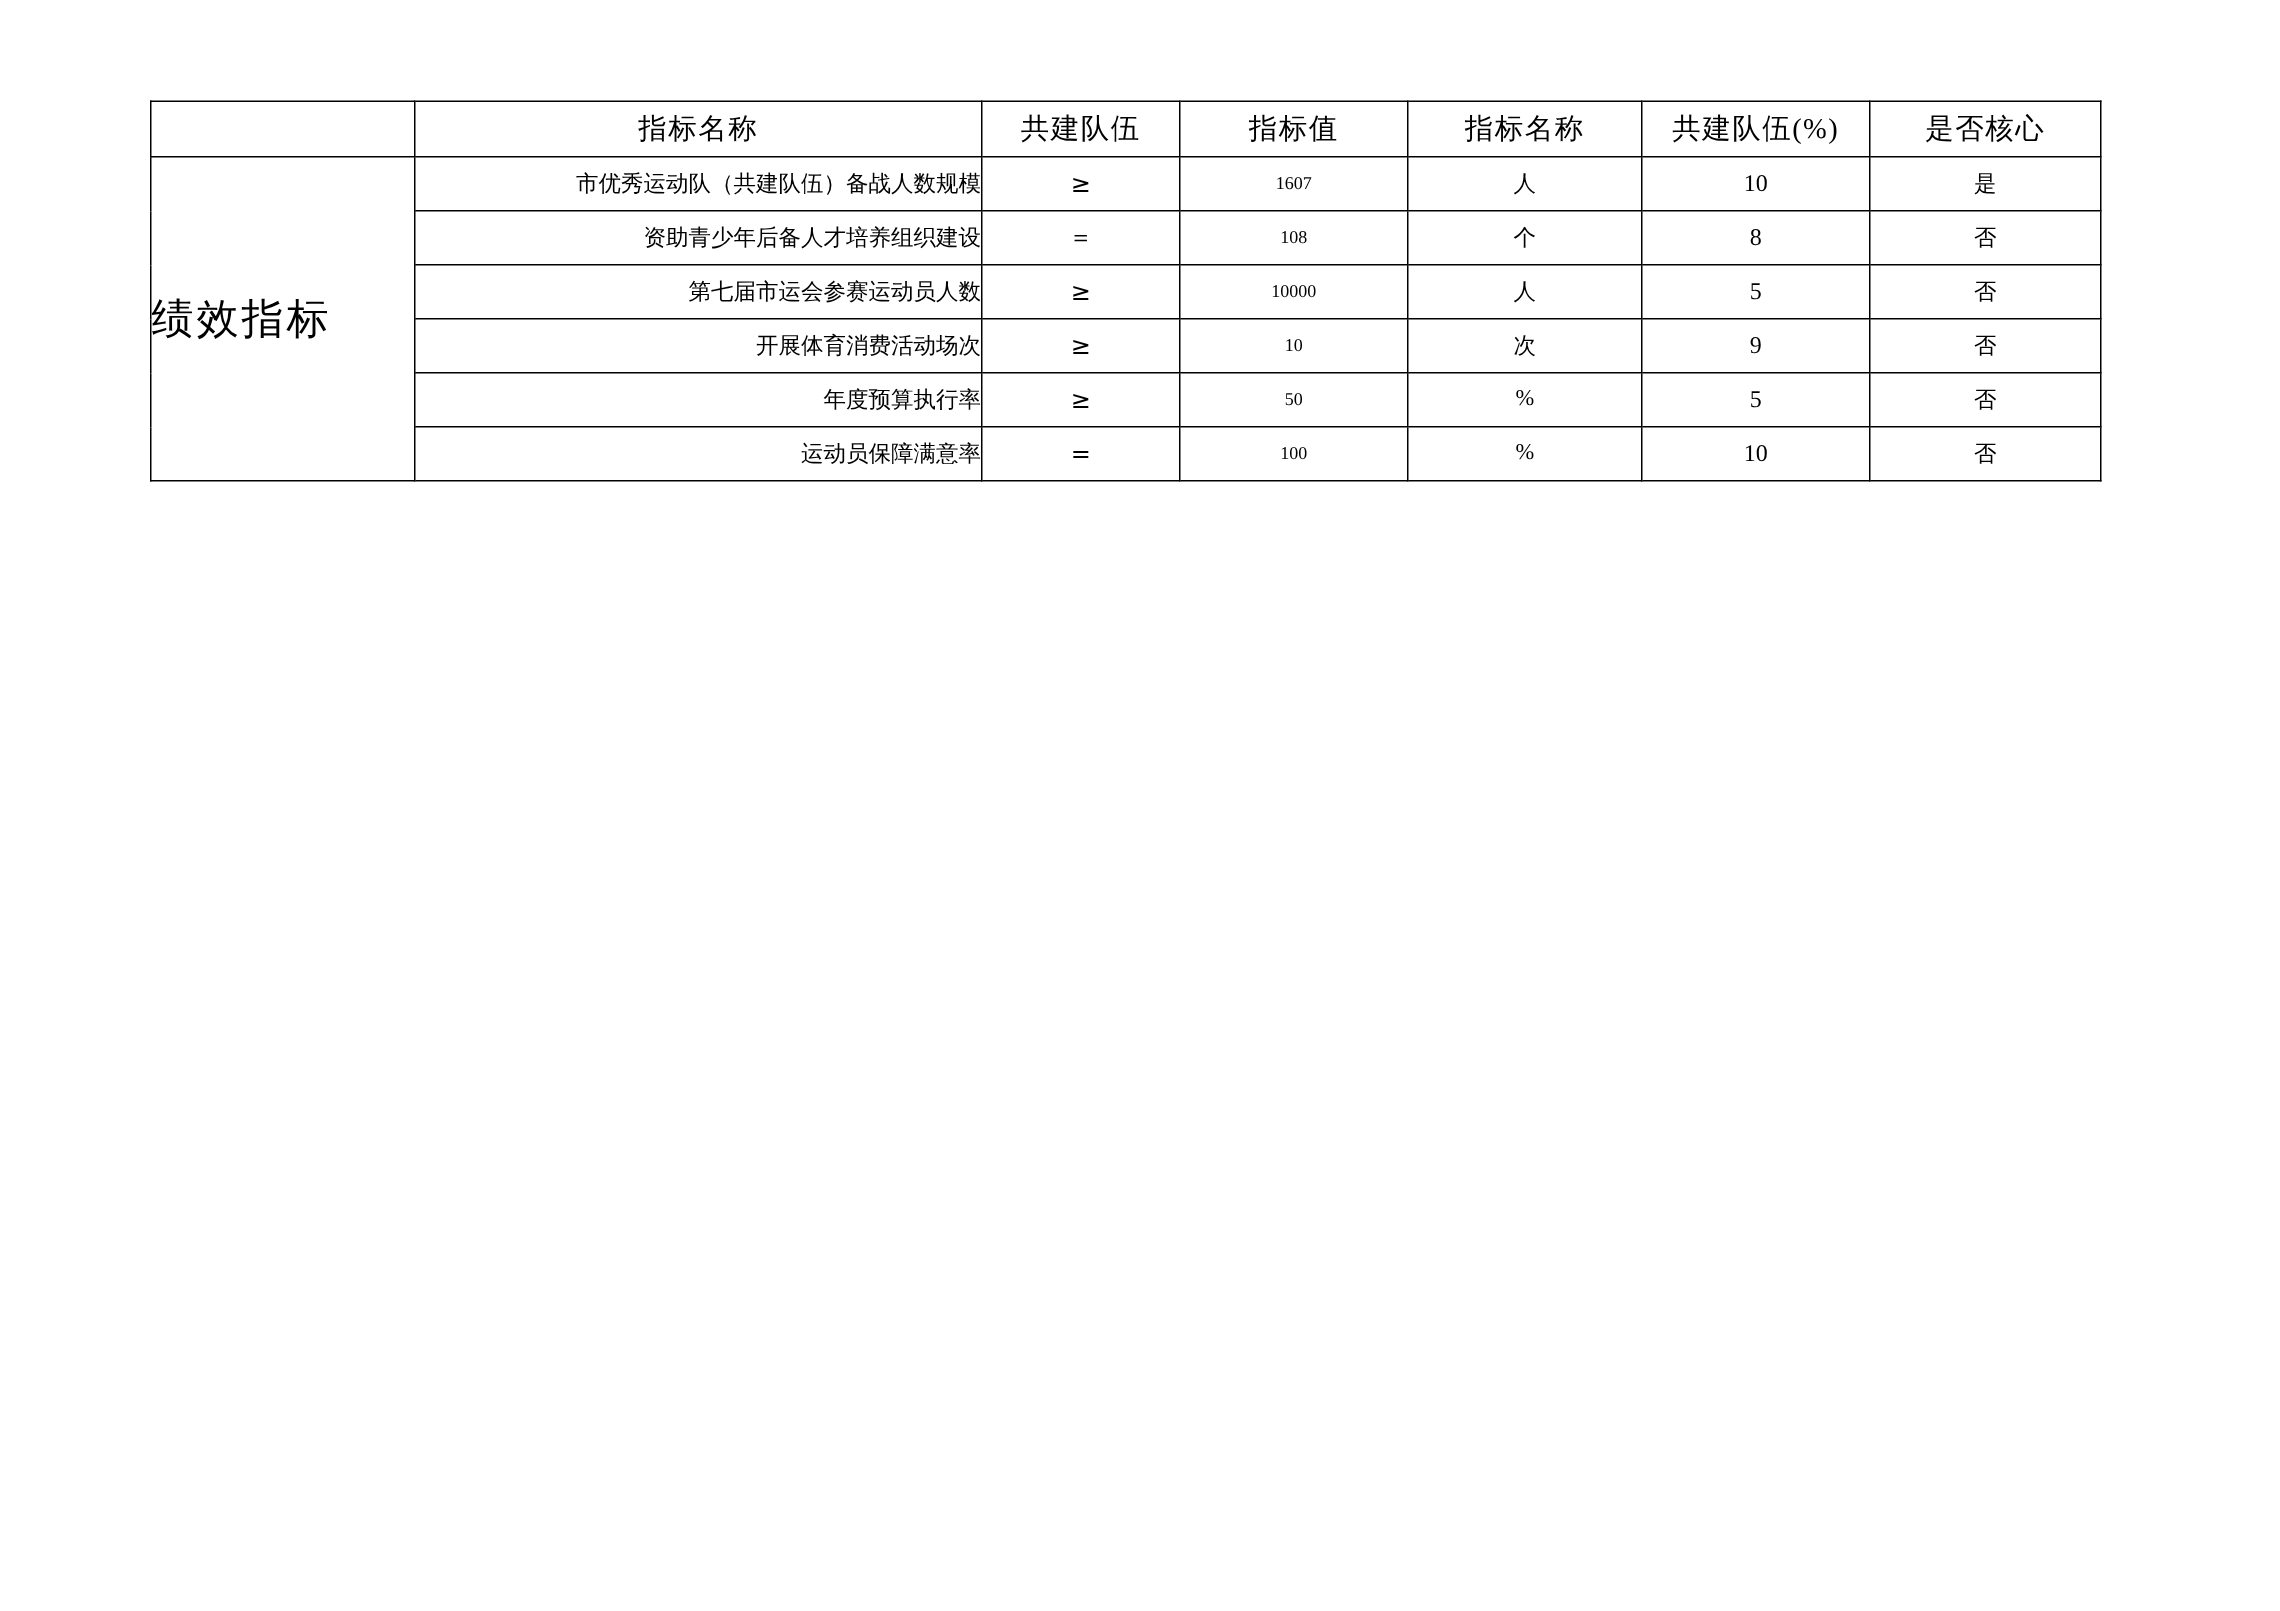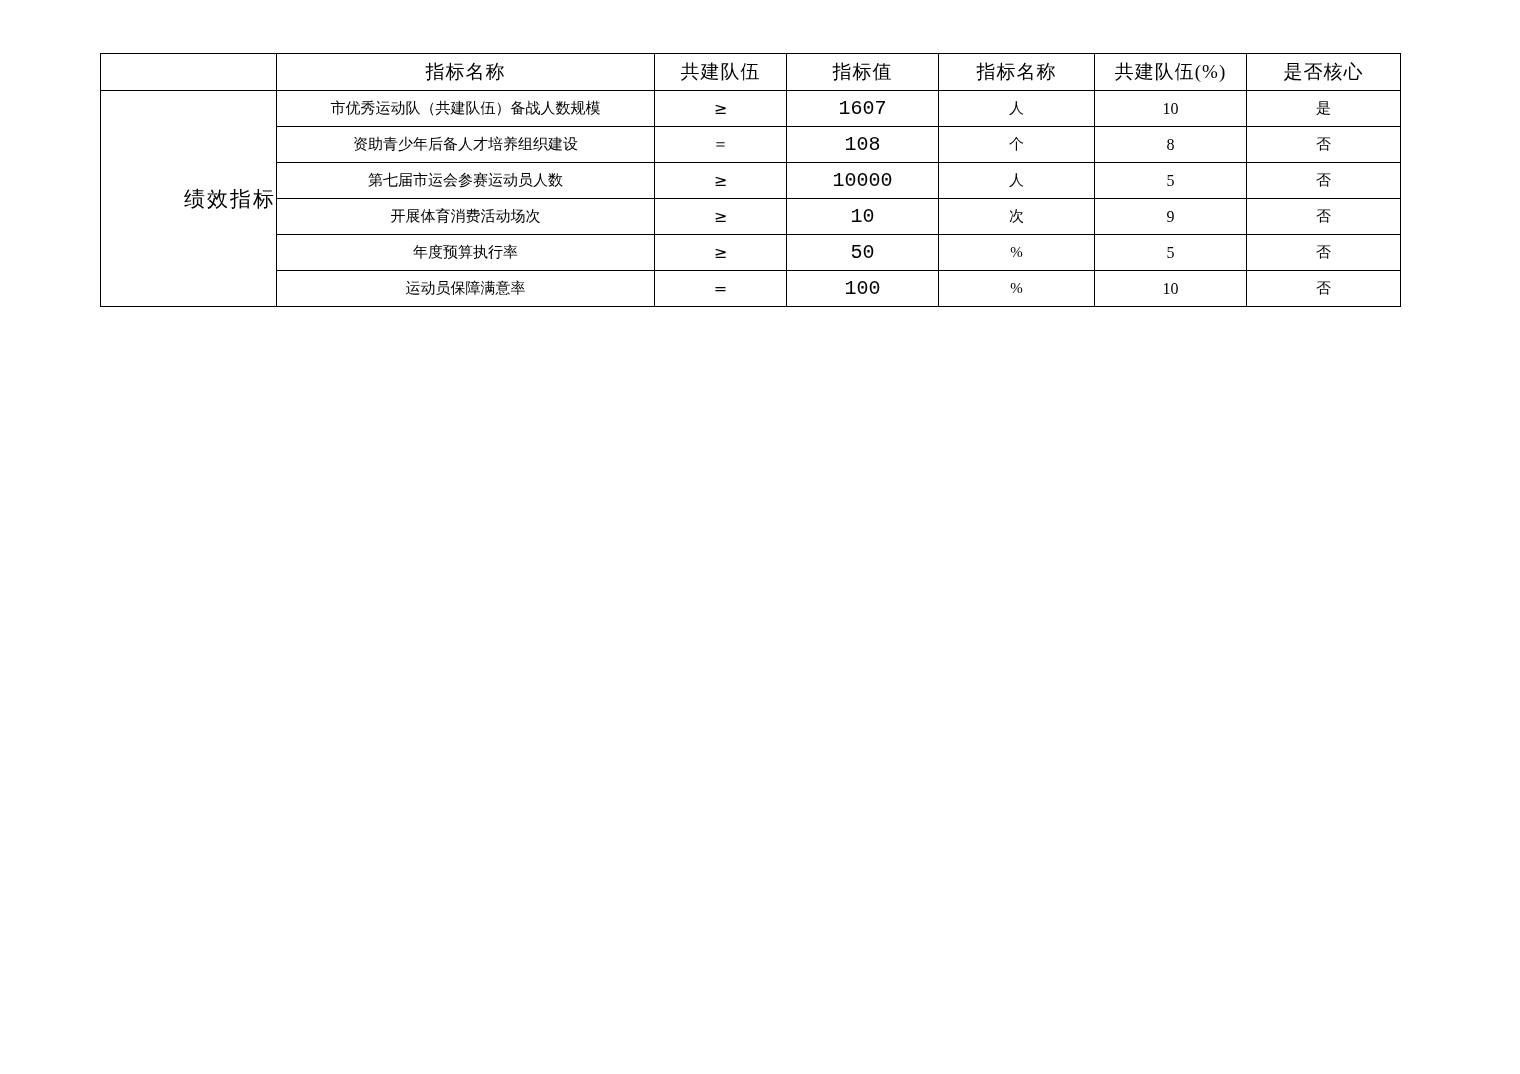--- a/index.html
+++ b/index.html
@@ -10,21 +10,21 @@
   body {
     width: 1520px;
     height: 1074px;
     font-family: "Liberation Serif", "DejaVu Serif", serif;
     color: #000000;
     position: relative;
   }
   .sheet {
     position: absolute;
     left: 100px;
-    top: 53px;
+    top: 67px;
     width: 1300px;
   }
   table.perf-table {
     border-collapse: collapse;
     table-layout: fixed;
     width: 1300px;
   }
   table.perf-table td,
   table.perf-table th {
     border: 1px solid #000000;
@@ -46,33 +46,33 @@
     text-align: center;
     font-size: 19px;
     font-family: "Liberation Serif", "DejaVu Serif", serif;
     letter-spacing: 1px;
   }
   .row-cell {
     height: 35px;
     font-size: 15px;
   }
   .cell-center { text-align: center; }
-  .cell-left { text-align: center; padding-left: 10px; }
+  .cell-left { text-align: right; padding-left: 10px; }
   .label-cell {
-    text-align: right;
-    font-size: 21px;
+    text-align: left;
+    font-size: 28px;
     letter-spacing: 2px;
   }
   .nature-sym {
     font-size: 16px;
     font-family: "DejaVu Sans", sans-serif;
   }
   .val-num {
-    font-size: 20px;
-    font-family: Liberation Mono, monospace;
+    font-size: 12px;
+    font-family: Liberation Serif, serif;
   }
   .unit-txt {
     font-size: 15px;
   }
   .weight-num {
     font-size: 16px;
   }
   .core-txt {
     font-size: 15px;
   }

